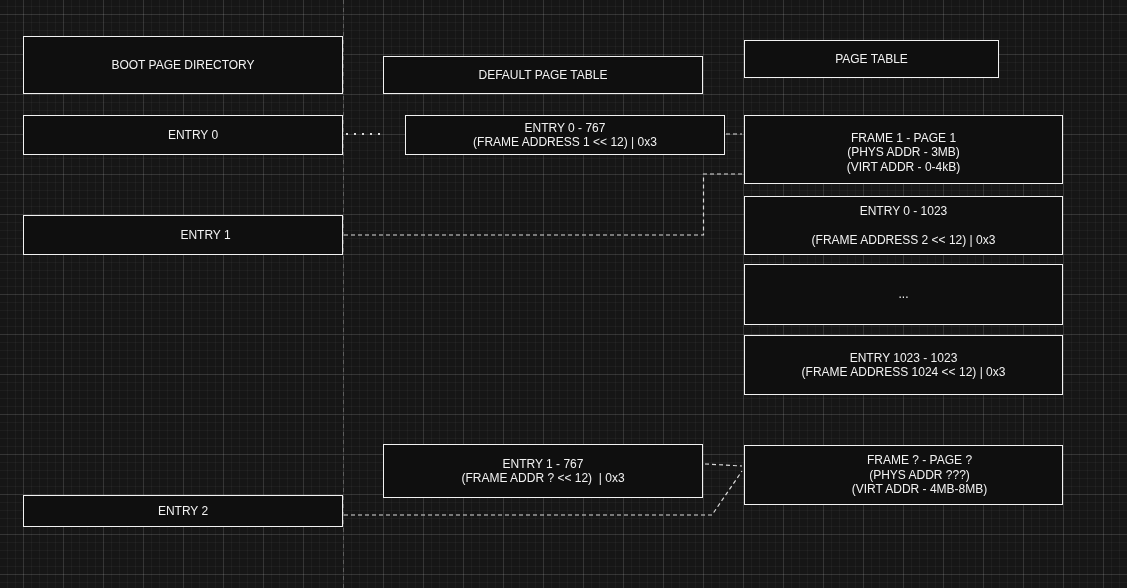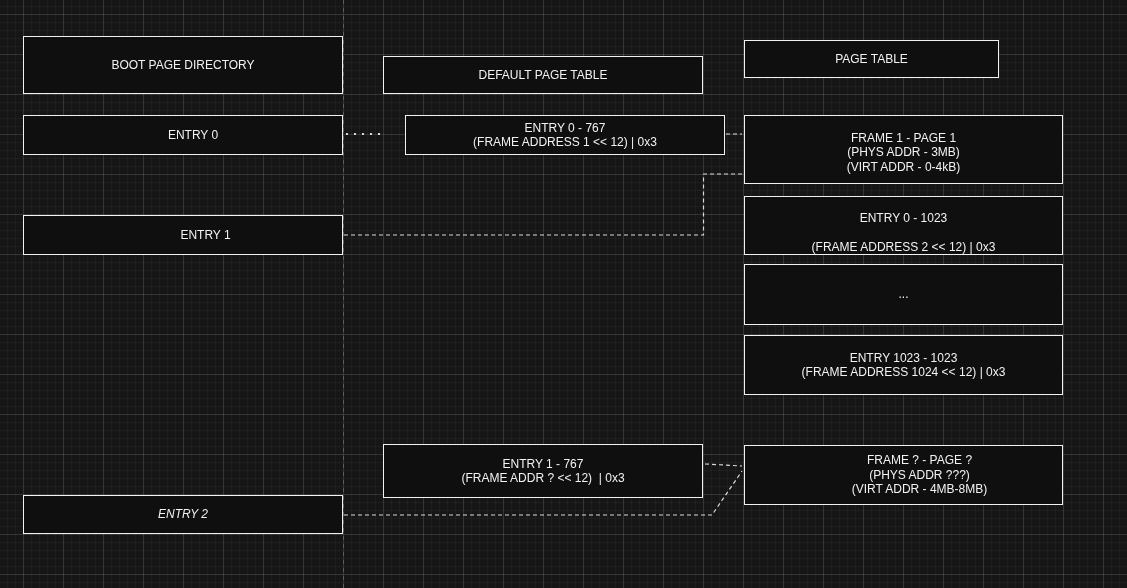--- a/index.html
+++ b/index.html
@@ -81,21 +81,21 @@
   </div>
 
   <div class="node" style="left:23px; top:115px; width:320px; height:40px;padding-left:20px;">
     <span class="ln">ENTRY 0</span>
   </div>
 
   <div class="node" style="left:23px; top:215px; width:320px; height:40px;padding-left:45px;">
     <span class="ln">ENTRY 1</span>
   </div>
 
-  <div class="node" style="left:23px; top:495px; width:320px; height:39px;font-style:italic;">
+  <div class="node" style="left:23px; top:495px; width:320px; height:32px;">
     <span class="ln">ENTRY 2</span>
   </div>
 
   <div class="node" style="left:383px; top:56px; width:320px; height:38px;">
     <span class="ln">DEFAULT PAGE TABLE</span>
   </div>
 
   <div class="node" style="left:383px; top:115px; width:320px; height:40px;margin-left:22px;">
     <span class="ln">ENTRY 0 - 767</span>
     <span class="ln">(FRAME ADDRESS 1 &lt;&lt; 12) | 0x3</span>
@@ -109,21 +109,21 @@
   <div class="node" style="left:744px; top:40px; width:255px; height:38px;">
     <span class="ln">PAGE TABLE</span>
   </div>
 
   <div class="node top-align" style="left:744px; top:115px; width:319px; height:69px;">
     <span class="ln">FRAME 1 - PAGE 1</span>
     <span class="ln">(PHYS ADDR - 3MB)</span>
     <span class="ln">(VIRT ADDR - 0-4kB)</span>
   </div>
 
-  <div class="node" style="left:744px; top:196px; width:319px; height:59px;justify-content:flex-end;">
+  <div class="node" style="left:744px; top:196px; width:319px; height:59px;">
     <span class="ln gap-after">ENTRY 0 - 1023</span>
     <span class="ln">(FRAME ADDRESS 2 &lt;&lt; 12) | 0x3</span>
   </div>
 
   <div class="node" style="left:744px; top:264px; width:319px; height:61px;">
     <span class="ln">...</span>
   </div>
 
   <div class="node" style="left:744px; top:335px; width:319px; height:60px;">
     <span class="ln">ENTRY 1023 - 1023</span>

